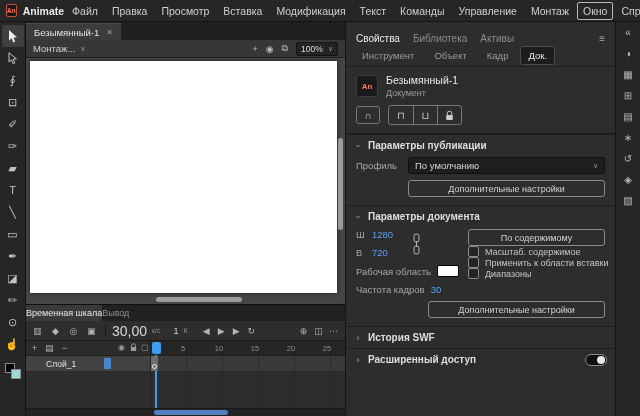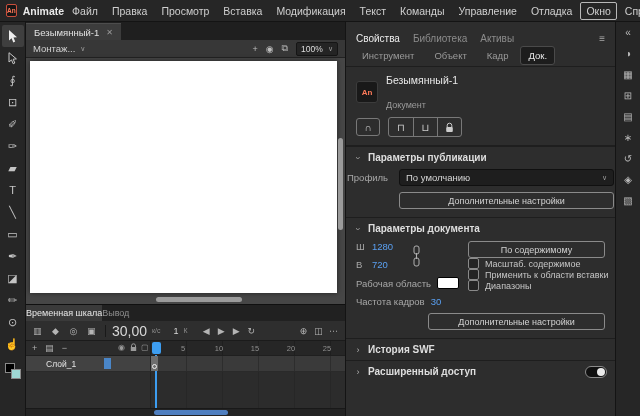--- a/index.html
+++ b/index.html
@@ -99,33 +99,33 @@
   .p-tab.active{color:#ececec}
   .p-tab.inactive{color:#8c8c8c}
   .p-menu{margin-left:auto;color:#a8a8a8;font-size:10px}
   .p-subtabs{height:23px;display:flex;align-items:center;gap:4px;padding:0 8px;border-bottom:1px solid #1e1e1e;flex:none}
   .p-subtab{font-size:9.5px;color:#9a9a9a;padding:3px 7px;border-radius:3px;border:1px solid transparent}
   .p-subtab.active{background:#1d1d1d;color:#e8e8e8;border-color:#4a4a4a}
   .doc-head{display:flex;align-items:center;gap:8px;padding:7px 10px 5px;flex:none}
   .doc-badge{width:22px;height:22px;background:#191919;border:1px solid #3c3c3c;border-radius:3px;
              display:flex;align-items:center;justify-content:center;color:#ff7a59;font-weight:bold;font-size:8px}
   .doc-name{font-size:10.5px;color:#e8e8e8}
-  .doc-type{font-size:9px;color:#9a9a9a;margin-top:14px}
+  .doc-type{font-size:9px;color:#9a9a9a;margin-top:2px}
   .snap-row{display:flex;align-items:center;gap:8px;padding:2px 10px 8px;border-bottom:1px solid #1e1e1e;flex:none}
   .snap-btn{width:24px;height:18px;border:1px solid #787878;border-radius:3px;display:flex;align-items:center;
             justify-content:center;color:#ccc;font-size:10px}
   .snap-group{display:flex;border:1px solid #787878;border-radius:3px;overflow:hidden}
   .snap-cell{width:24px;height:18px;display:flex;align-items:center;justify-content:center;color:#ccc;
              font-size:10px;border-left:1px solid #787878}
   .snap-cell:first-child{border-left:none}
   .section-hdr{height:22px;display:flex;align-items:center;gap:6px;padding:0 8px;border-top:1px solid #1e1e1e;
                font-weight:bold;color:#dedede;font-size:10px;flex:none}
   .chev{display:inline-block;color:#b0b0b0;font-size:9px;font-weight:normal;width:8px;text-align:center}
   .chev.open{transform:rotate(90deg)}
-  .sec-body{padding:1px 1px 8px;display:flex;flex-direction:column;gap:6px;flex:none}
+  .sec-body{padding:1px 10px 8px;display:flex;flex-direction:column;gap:6px;flex:none}
   .row{display:flex;align-items:center;gap:6px}
   .lbl{color:#a8a8a8;font-size:9.5px;white-space:nowrap}
   .lblw{width:46px;flex:none}
   .val{color:#5aa0f2;font-size:9.5px}
   .dropdown{flex:1;height:17px;background:#1e1e1e;border:1px solid #101010;border-radius:3px;display:flex;
             align-items:center;justify-content:space-between;padding:0 6px;color:#d6d6d6;font-size:9.5px}
   .dd-ch{color:#9a9a9a;font-size:7px}
   .btn{height:17px;border:1px solid #8a8a8a;border-radius:3px;background:#2d2d2d;color:#d2d2d2;font-size:9px;
        display:flex;align-items:center;justify-content:center;padding:0 8px;white-space:nowrap}
   .cb{width:11px;height:11px;border:1px solid #8a8a8a;border-radius:2px;background:#242424;flex:none}
@@ -151,21 +151,21 @@
     <div class="logo">An</div>
     <span class="mb-title">Animate</span>
     <span class="mb-item">Файл</span>
     <span class="mb-item">Правка</span>
     <span class="mb-item">Просмотр</span>
     <span class="mb-item">Вставка</span>
     <span class="mb-item">Модификация</span>
     <span class="mb-item">Текст</span>
     <span class="mb-item">Команды</span>
     <span class="mb-item">Управление</span>
-    <span class="mb-item">Отладка</span>
+    <span class="mb-item">Монтаж</span>
     <span class="mb-item active">Окно</span>
     <span class="mb-item">Справка</span>
 
   </div>
 
   <div class="toolpanel">
     <div class="tool selected">
       <svg width="11" height="13" viewBox="0 0 11 13">
           <path d="M2 0 L2 10.5 L4.6 8.3 L6.3 12.4 L8.2 11.5 L6.5 7.5 L10 7.2 Z" fill="#ededed"></path>
         </svg>

